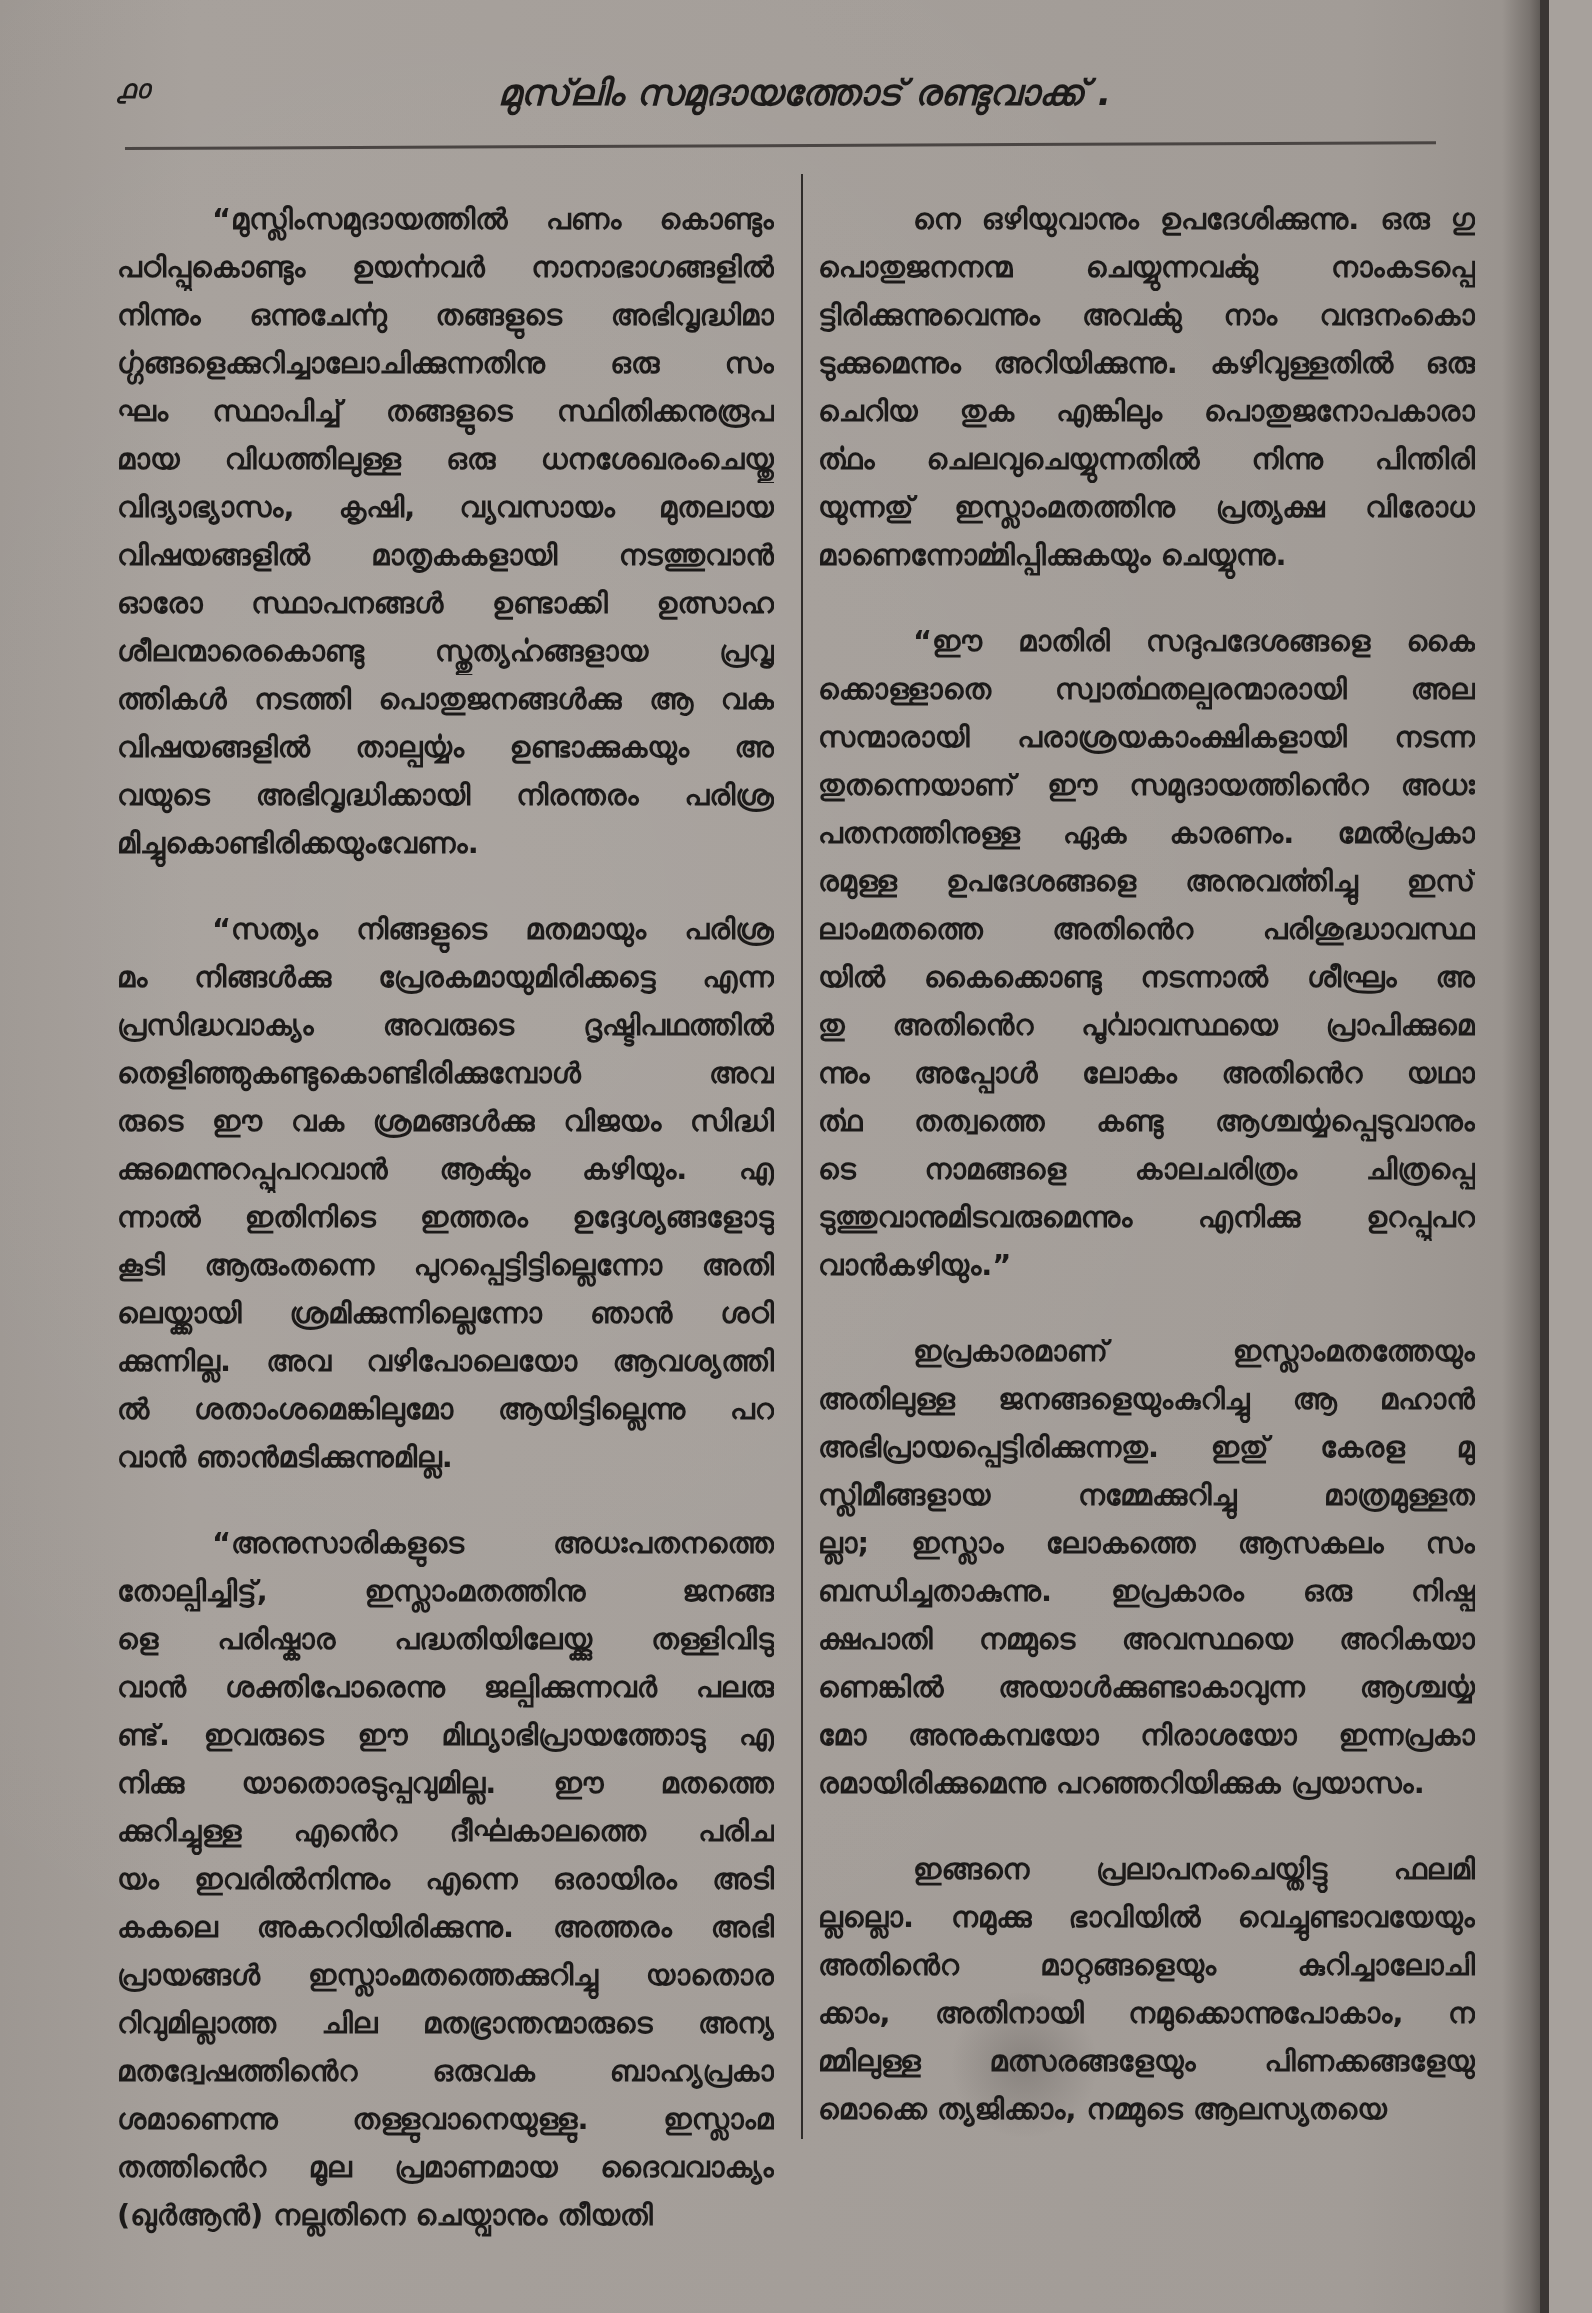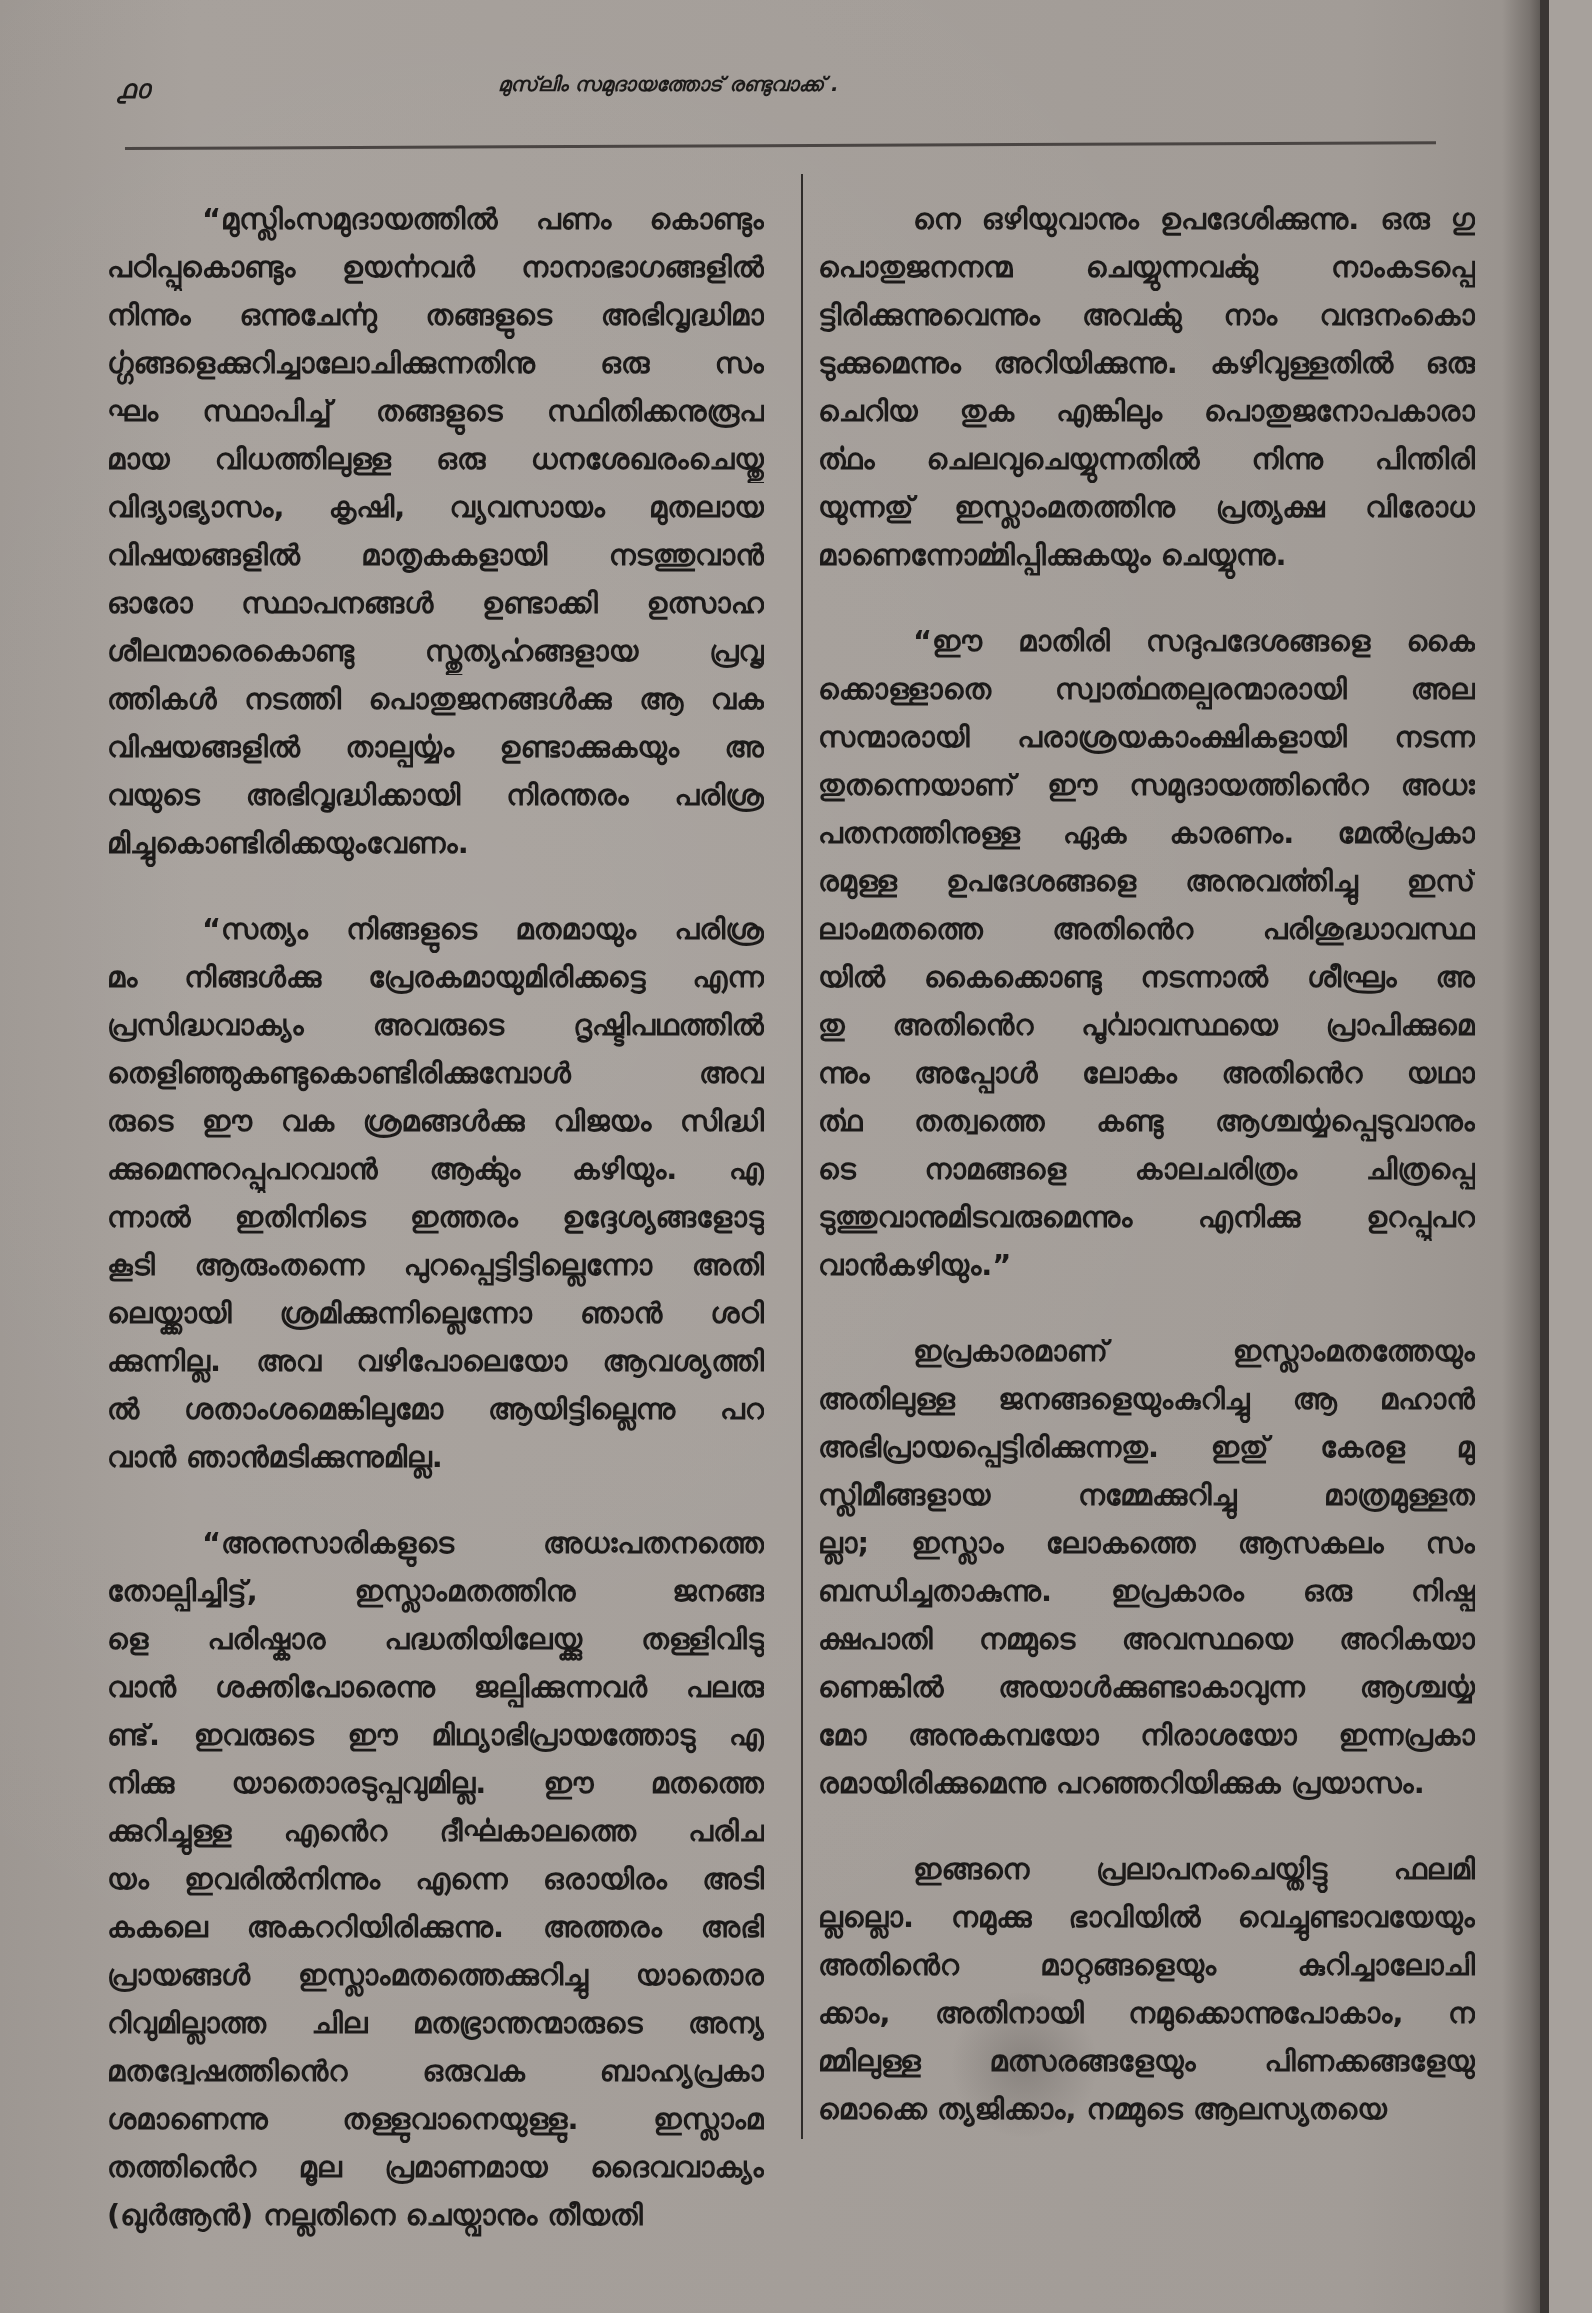--- a/index.html
+++ b/index.html
@@ -51,21 +51,21 @@
     .page-num {
       position: absolute;
       left: 117px; top: 12px;
       font-size: 26px;
       font-weight: bold;
       letter-spacing: 1px;
     }
     .running-title {
       position: absolute;
       left: 498px; top: 10px;
-      font-size: 20px;
+      font-size: 36px;
       font-weight: bold;
       white-space: nowrap;
       text-align: right;
     }
     .header-rule {
       position: absolute;
       left: 125px; top: 147px;
       width: 1311px; height: 3px;
       background: #4a4543;
       transform: rotate(-0.25deg);
@@ -75,21 +75,21 @@
       position: absolute;
       left: 801px; top: 174px;
       width: 2px; height: 1965px;
       background: #2e2b29;
     }
     .column {
       position: absolute;
       top: 195px;
       width: 657px;
     }
-    .col-left { left: 107px; }
+    .col-left { left: 117px; }
     .col-right { left: 818px; }
     .para {
       margin: 0 0 38px 0;
     }
     .line {
       display: block;
       height: 48px;
       line-height: 48px;
       font-size: 29px;
       font-weight: bold;

